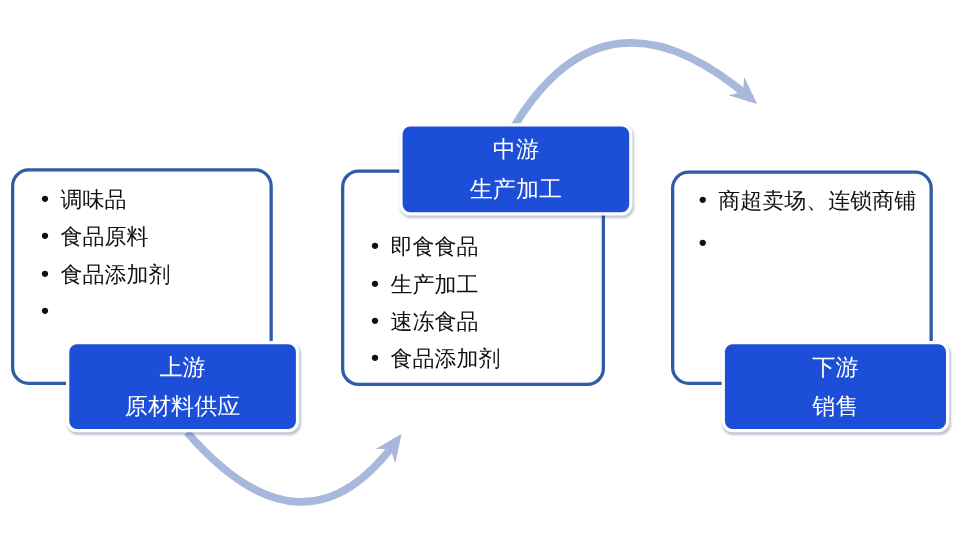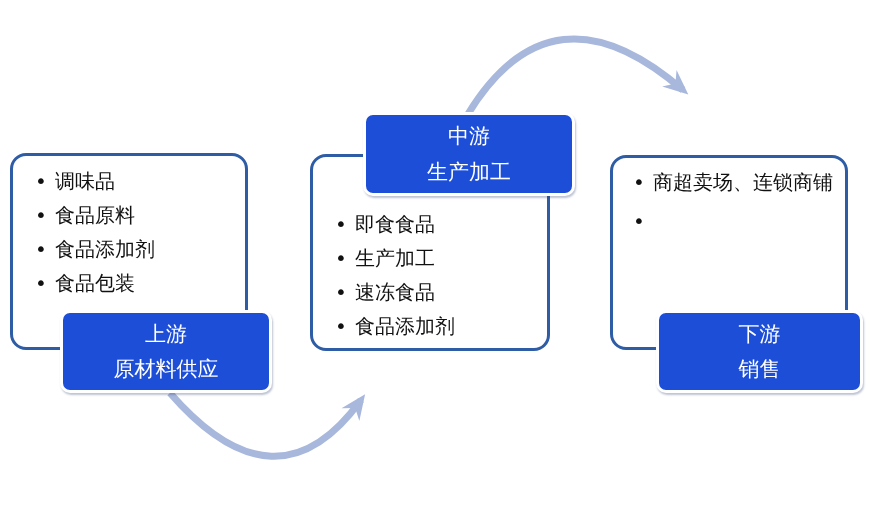--- a/index.html
+++ b/index.html
@@ -98,21 +98,20 @@
       <li>
         <span class="bullet">•</span>
         <span>食品原料</span>
       </li>
       <li>
         <span class="bullet">•</span>
         <span>食品添加剂</span>
       </li>
       <li>
         <span class="bullet">•</span>
-        <span>食品包装</span>
       </li>
     </ul>
   </div>
 
   <div class="content-box box-mid">
     <ul>
       <li>
         <span class="bullet">•</span>
         <span>即食食品</span>
       </li>

